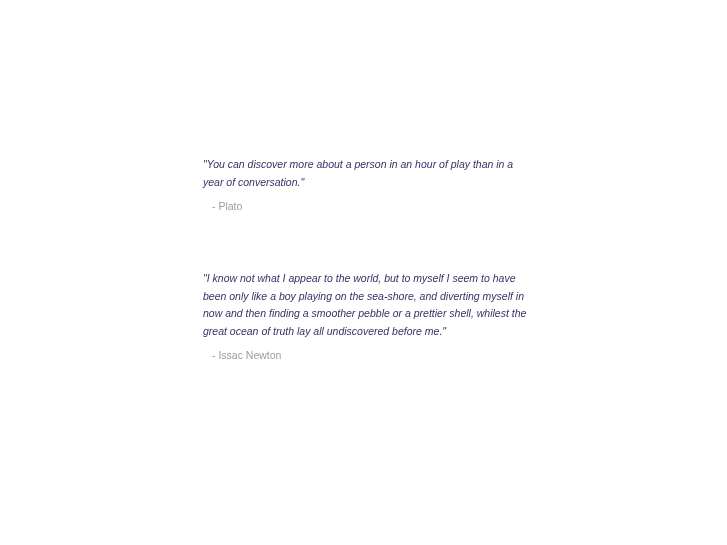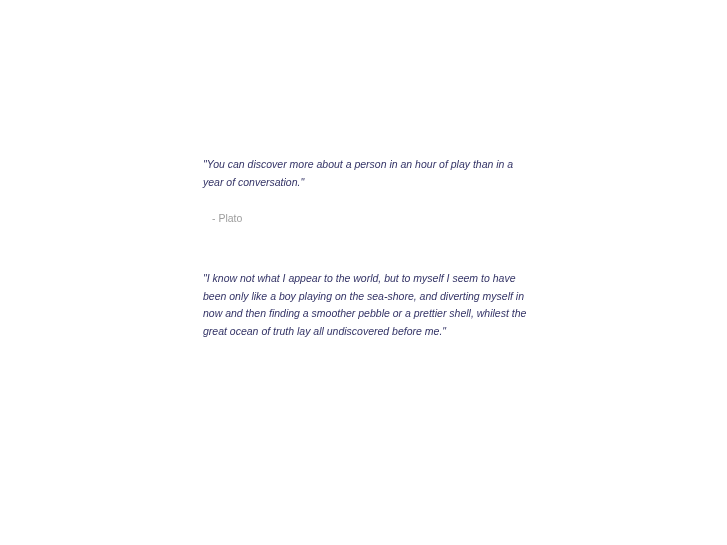--- a/index.html
+++ b/index.html
@@ -27,31 +27,32 @@
   }
   .quote-block.first  { top: 156px; }
   .quote-block.second { top: 270px; }
   .quote-text {
     font-style: italic;
     font-size: 10.5px;
     line-height: 17.5px;
     color: var(--quote-color);
   }
   .quote-attribution {
-    margin-top: 20px;
+    margin-top: 8px;
     padding-left: 9px;
     font-size: 10.5px;
     line-height: 14px;
     color: var(--attribution-color);
     font-style: normal;
   }
 </style>
 </head>
 <body>
 
 <div class="quote-block first">
   <div class="quote-text">"You can discover more about a person in an hour of play than in a year of conversation."</div>
   <div class="quote-attribution">- Plato</div>
 </div>
 
 <div class="quote-block second">
   <div class="quote-text">"I know not what I appear to the world, but to myself I seem to have been only like a boy playing on the sea-shore, and diverting myself in now and then finding a smoother pebble or a prettier shell, whilest the great ocean of truth lay all undiscovered before me."</div>
+  <div class="quote-attribution">- Issac Newton</div>
 </div>
 
 </body></html>

